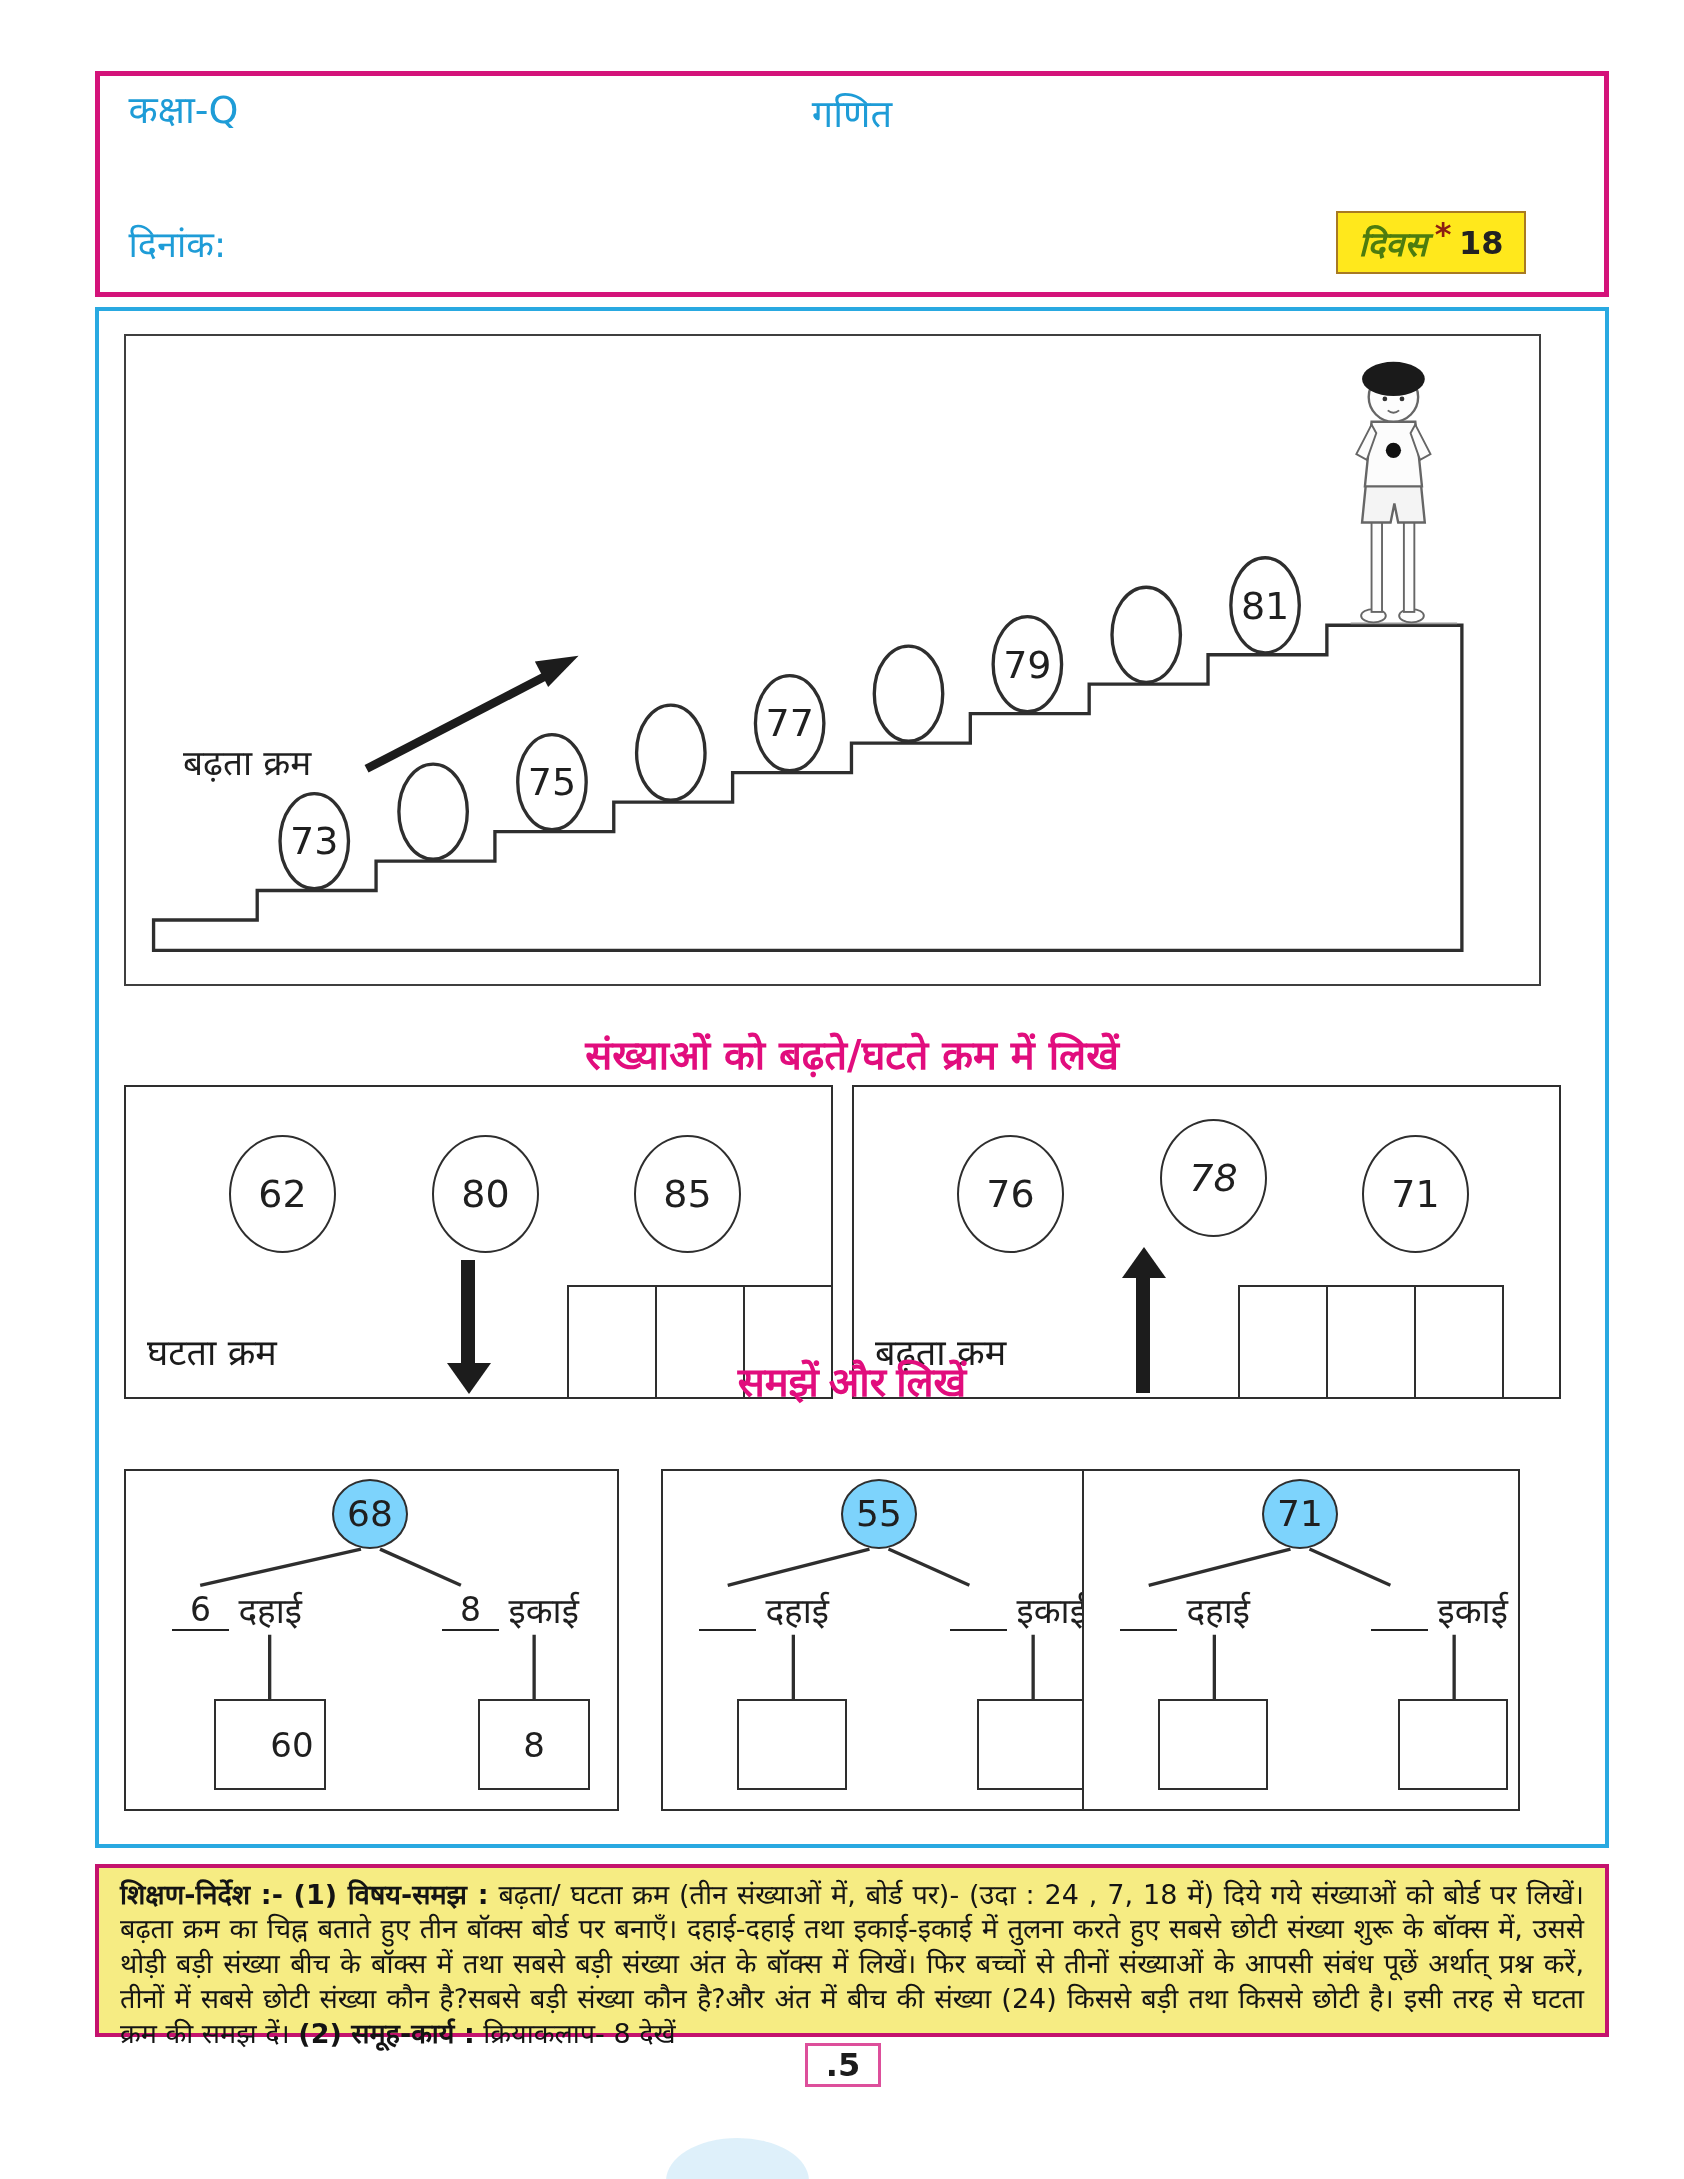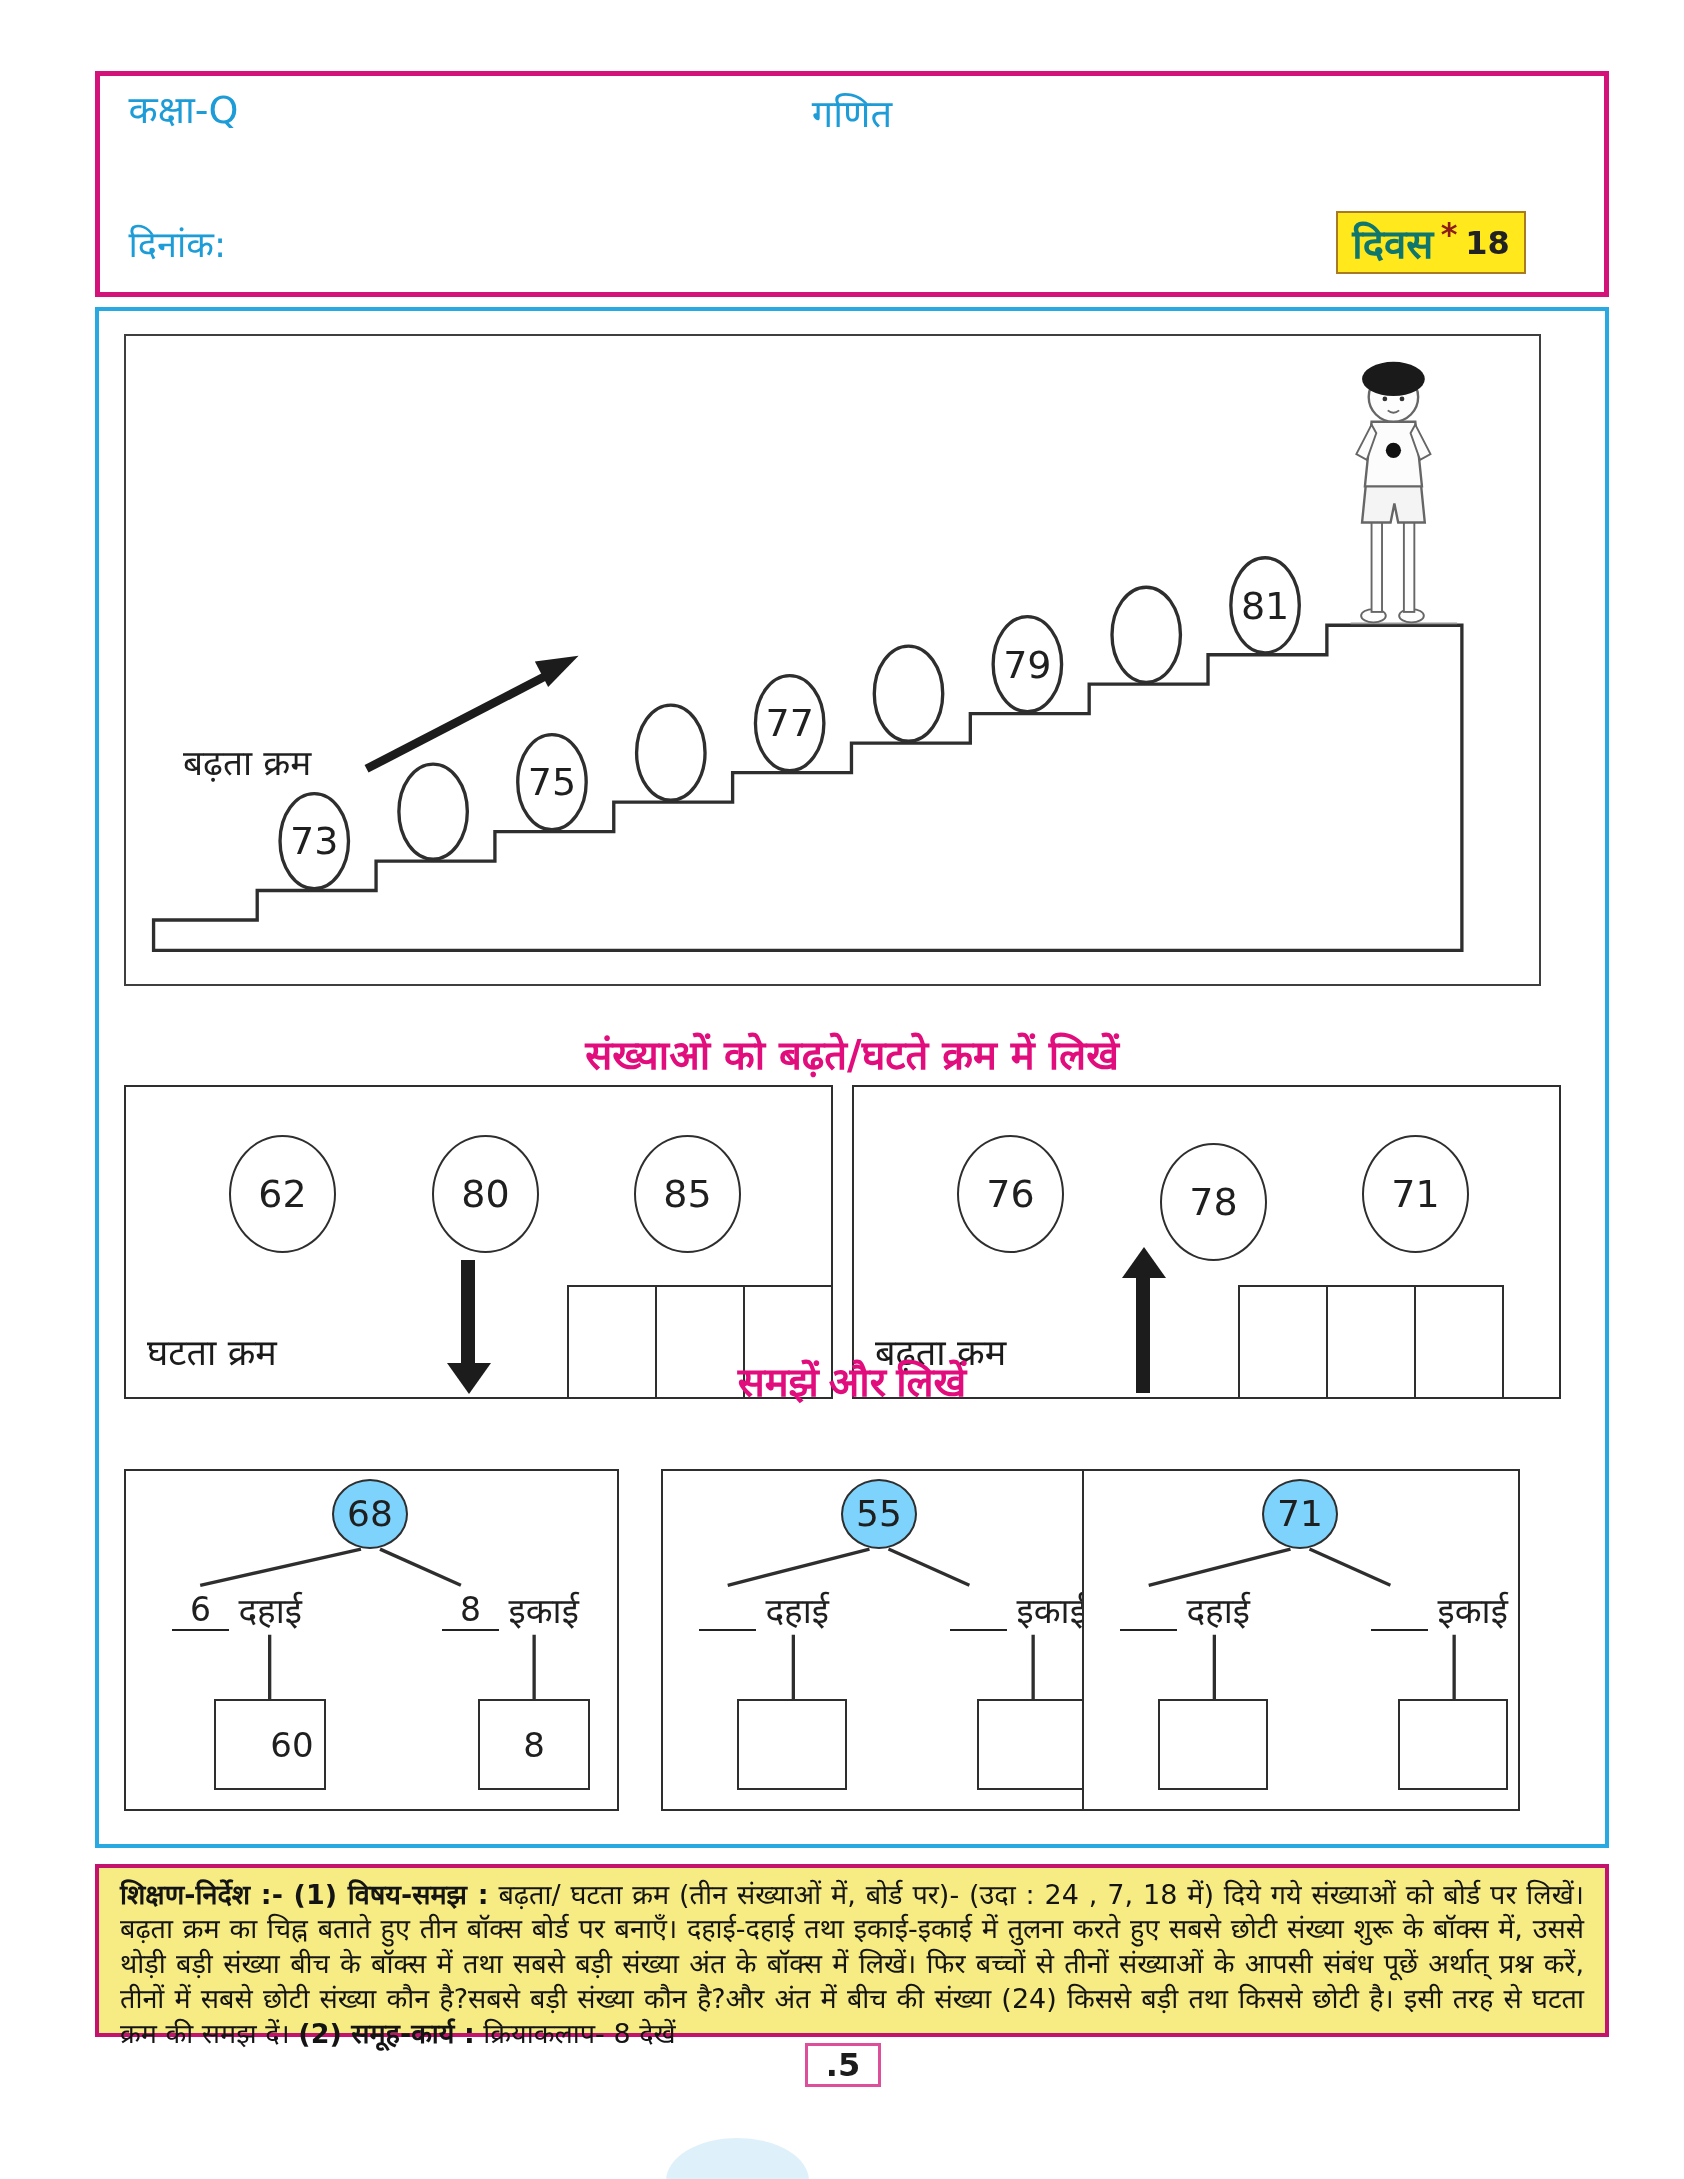--- a/index.html
+++ b/index.html
@@ -9,21 +9,21 @@
   
   .header-box{left:95px;top:71px;width:1514px;height:226px;border:5.7px solid #d4137a;box-sizing:border-box;background:#fff;}
   .blue-text{color:#1e9cd7;}
   .hdr-class{left:28.5px;top:6px;font-size:38px;}
   .hdr-subject{left:0;right:0;top:9.5px;text-align:center;font-size:38px;}
   .hdr-date{left:28.5px;top:143px;font-size:36px;}
   .hdr-title{left:0;right:0;top:139px;text-align:center;font-size:41px;font-weight:700;color:#e10d7d;}
   .title-circle{display:inline-block;width:42px;height:53px;border:2.9px solid #2a2a2a;border-radius:50%;margin:0 11.4px;vertical-align:-15px;background:#fff;}
   .day-box{right:78px;top:135px;width:190px;height:63px;background:#ffe81c;border:2.9px solid #a87a22;box-sizing:border-box;
            display:flex;align-items:center;justify-content:center;gap:7.6px;}
-  .day-label{font-size:40px;font-weight:700;color:#0f766e;}
+  .day-label{font-size:34px;font-weight:700;color:#4d7c0f;font-style:italic;}
   .day-star{font-size:32px;font-weight:700;color:#8c1d12;position:relative;top:-8.6px;}
   .day-num{font-size:32px;font-weight:700;color:#222;}
   
   .cyan-box{left:95px;top:307px;width:1514px;height:1541px;border:4.8px solid #29a9e1;box-sizing:border-box;background:#fff;}
   .stairs-panel{left:25px;top:23px;width:1417px;height:652px;border:2.9px solid #3f3f3f;box-sizing:border-box;background:#fff;}
   .pink-heading{left:0;right:0;text-align:center;font-size:40px;font-weight:700;color:#e10d7d;}
   
   .obox{top:774px;width:709px;height:314px;border:2.9px solid #2e2e2e;box-sizing:border-box;background:#fff;}
   .ocircle{width:107px;height:118px;border:2.9px solid #2e2e2e;border-radius:50%;box-sizing:border-box;
            display:flex;align-items:center;justify-content:center;font-size:38px;background:#fff;}
@@ -132,21 +132,21 @@
       <div class="abs arrow-head-down" style="left:321px;top:276px;"></div>
       <div class="abs strip" style="right:0;bottom:0;">
         <div class="cell"></div>
         <div class="cell"></div>
         <div class="cell"></div>
       </div>
     </div>
 
     <div class="abs obox" style="left:753px;">
       <div class="abs ocircle" style="left:103px;top:48px;">76</div>
-      <div class="abs ocircle" style="left:306px;top:56px;">78</div>
+      <div class="abs ocircle" style="left:306px;top:32px;font-style:italic;">78</div>
       <div class="abs ocircle" style="left:508px;top:48px;">71</div>
       <div class="abs olabel" style="left:21px;top:240px;">बढ़ता क्रम</div>
       <div class="abs arrow-head-up" style="left:268px;top:160px;"></div>
       <div class="abs arrow-shaft" style="left:282px;top:190px;height:116px;"></div>
       <div class="abs strip" style="right:55px;bottom:0;border-right:2.9px solid #2e2e2e;">
         <div class="cell"></div>
         <div class="cell"></div>
         <div class="cell"></div>
       </div>
     </div>

